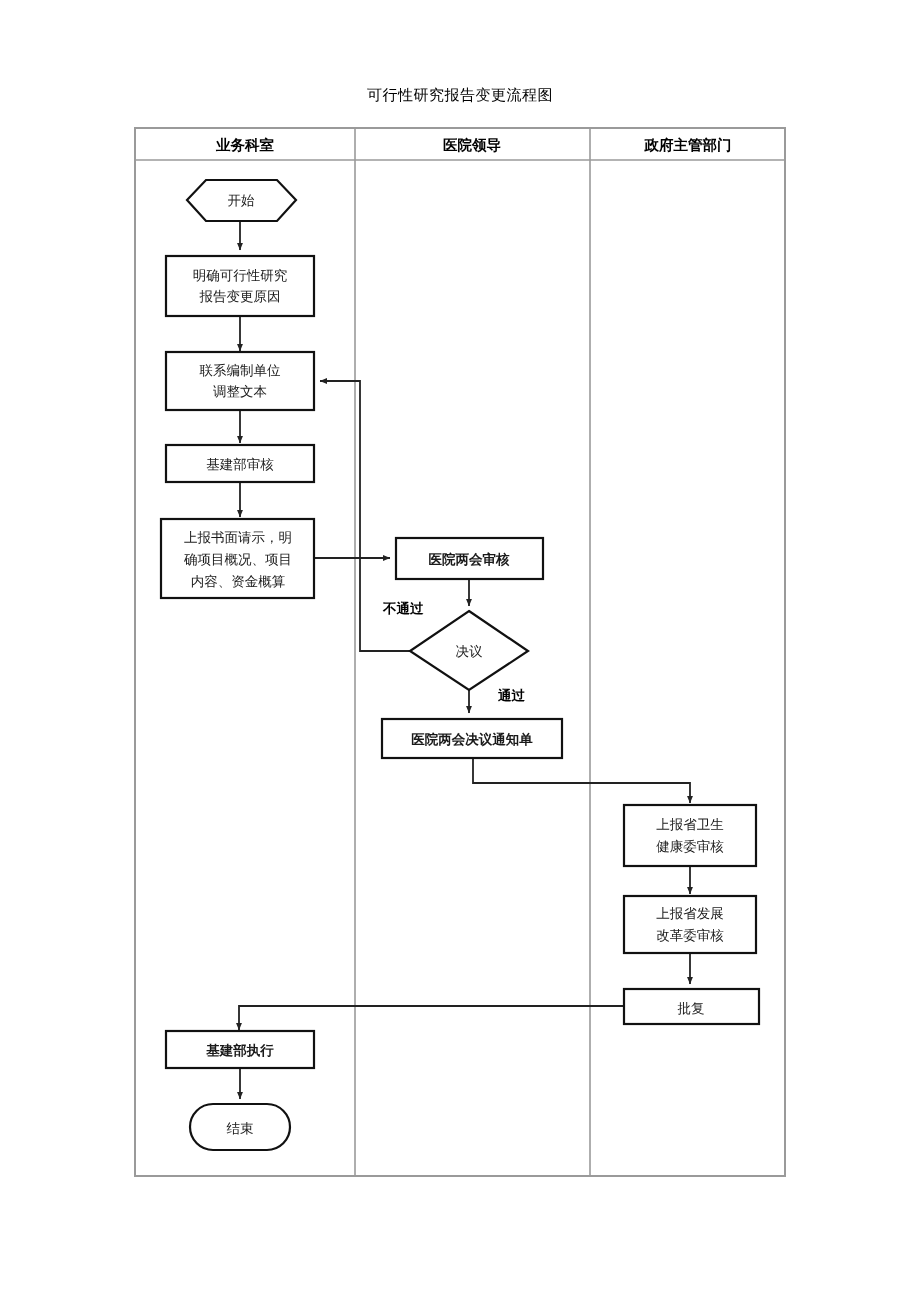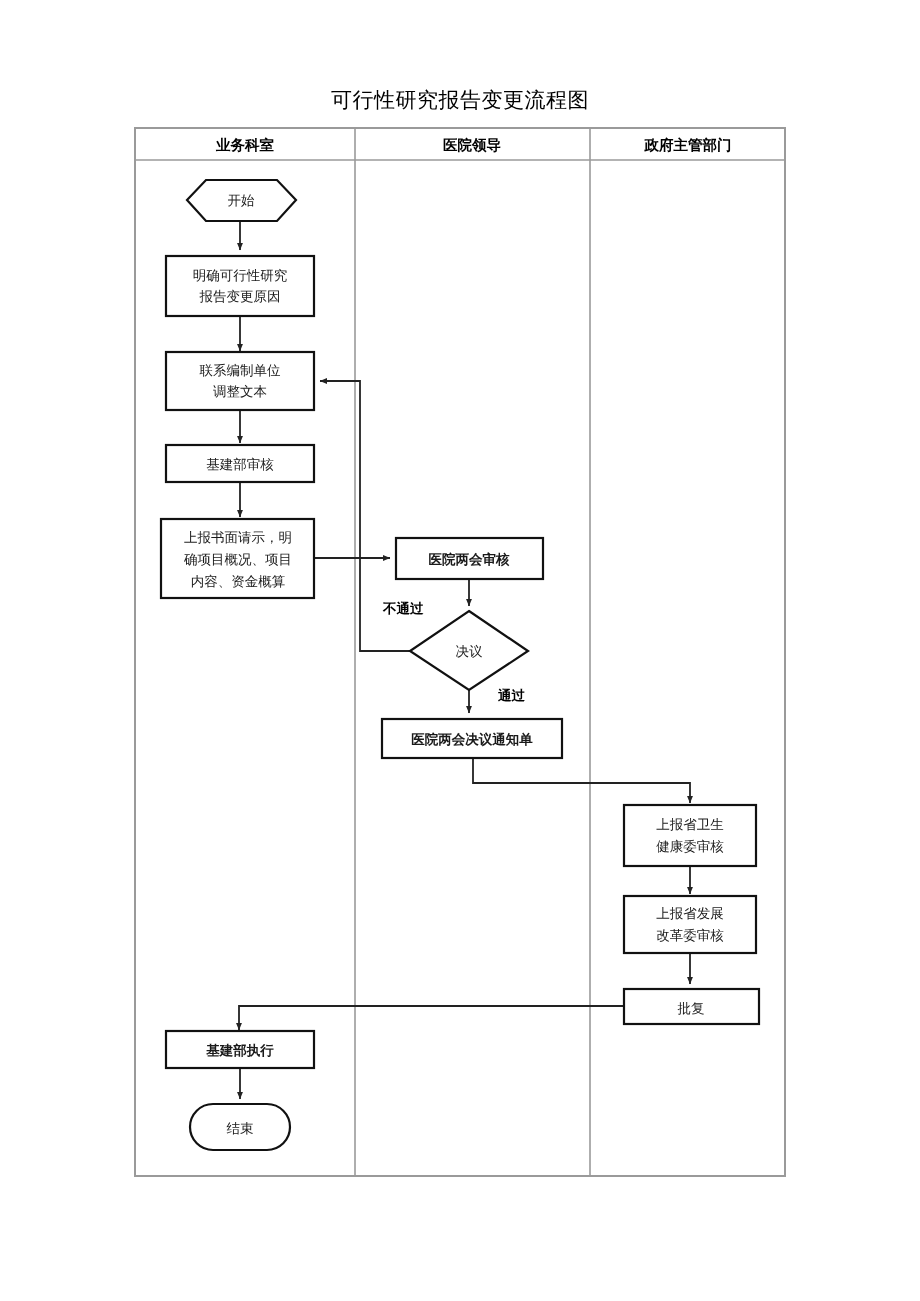--- a/index.html
+++ b/index.html
@@ -19,21 +19,21 @@
     left: 0; top: 0;
     width: 920px;
     height: 1301px;
   }
   .chart-title {
     position: absolute;
     left: 0;
     top: 86px;
     width: 920px;
     text-align: center;
-    font-size: 21px;
+    font-size: 15px;
     color: #000000;
     font-family: "Liberation Sans", "DejaVu Sans", sans-serif;
     letter-spacing: 0.5px;
   }
   svg#flow {
     position: absolute;
     left: 0;
     top: 0;
     width: 920px;
     height: 1301px;

